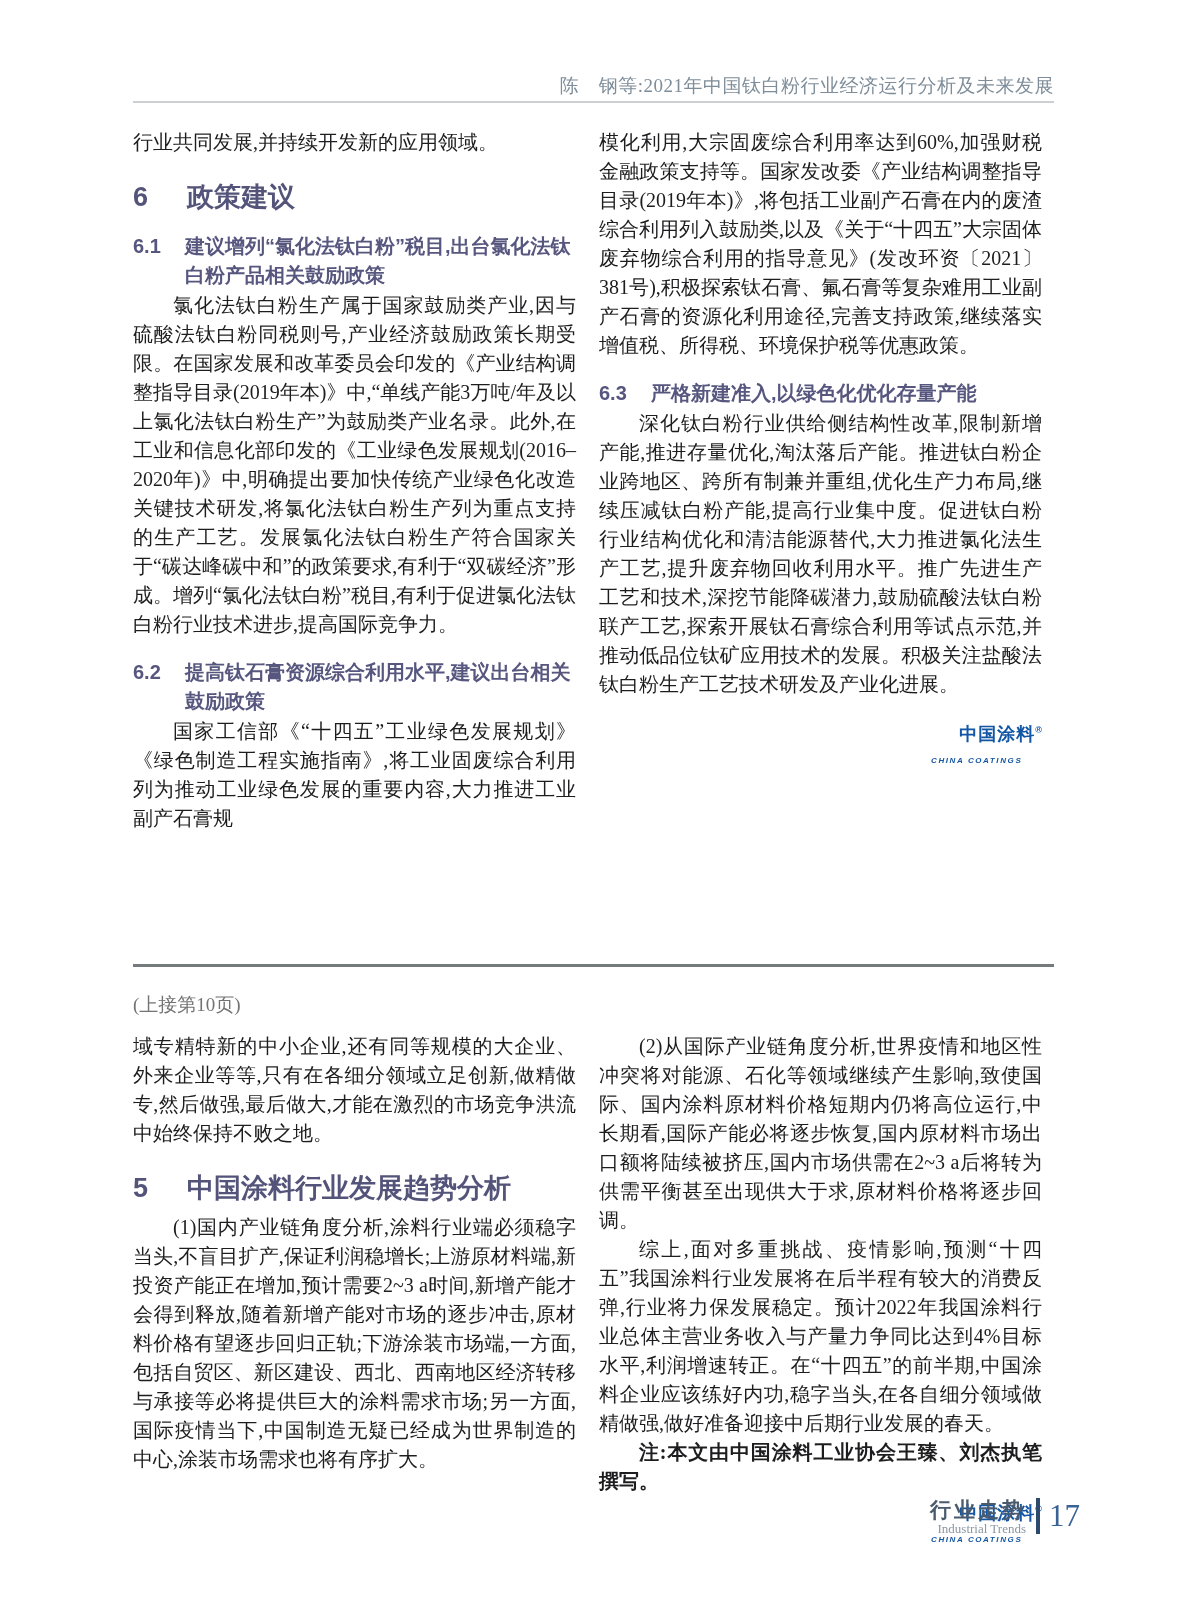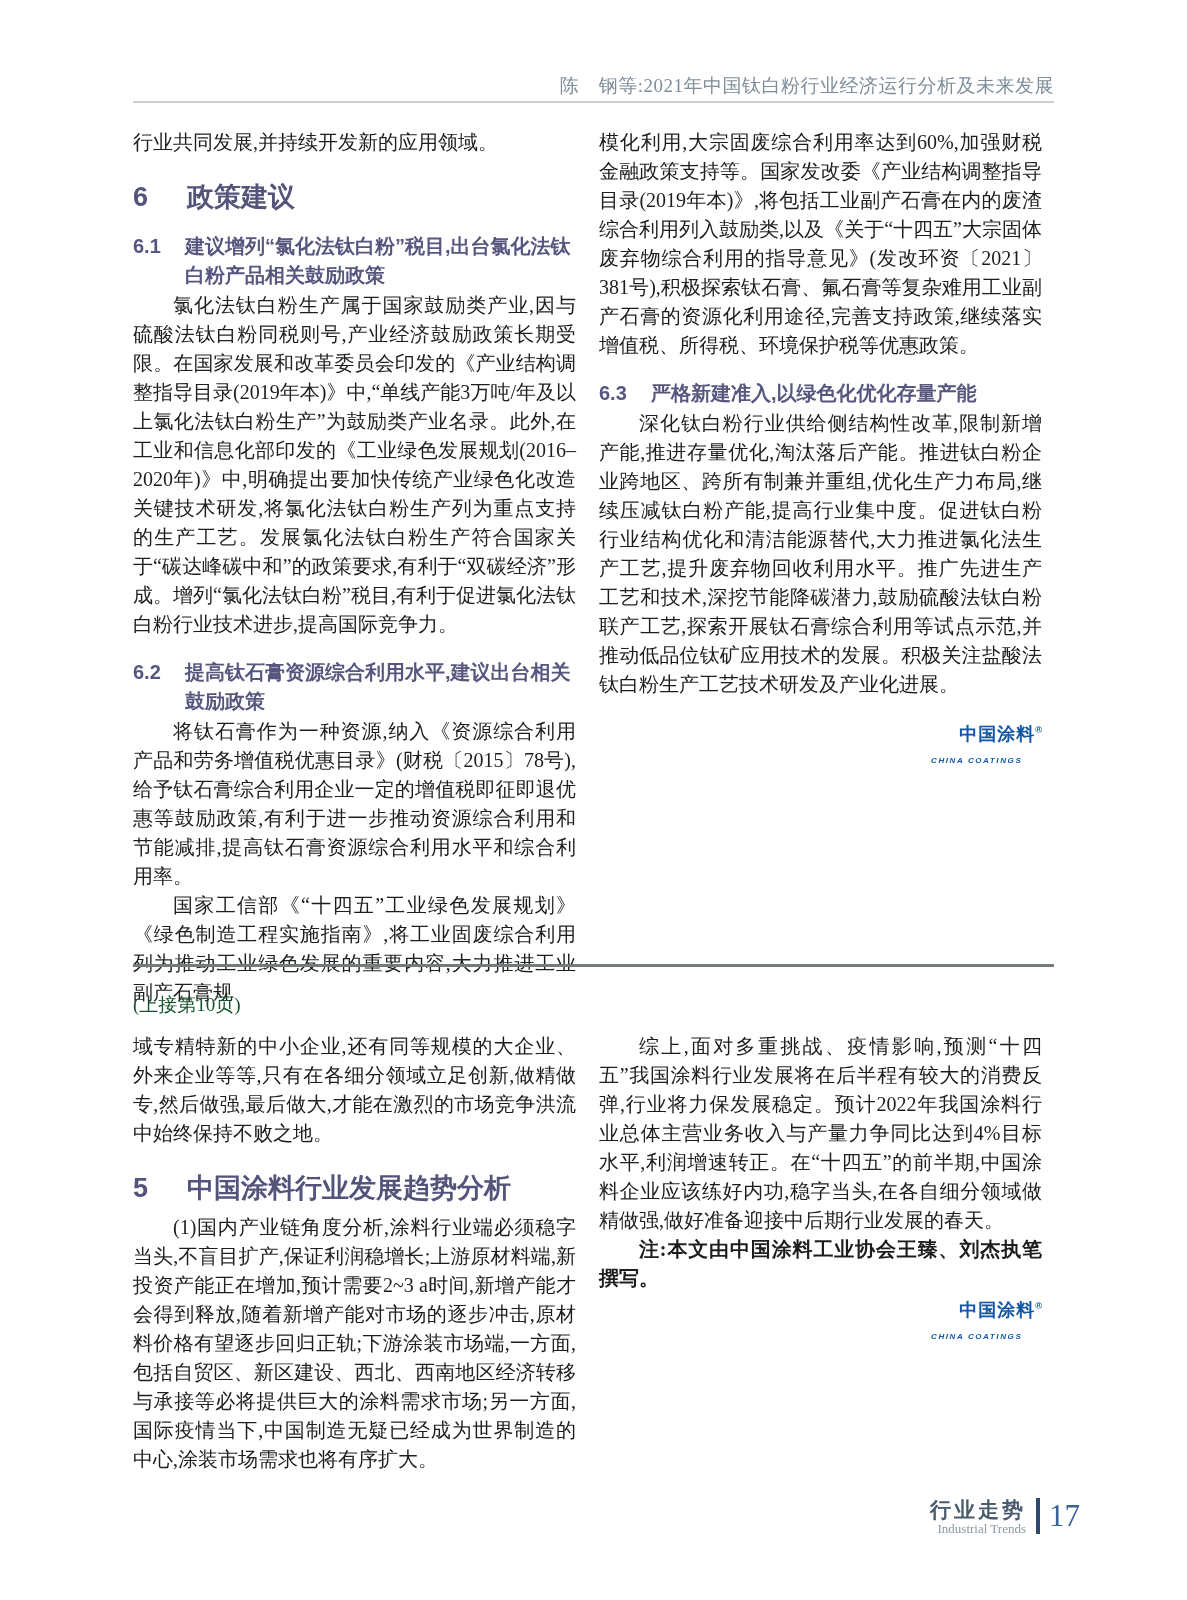--- a/index.html
+++ b/index.html
@@ -53,21 +53,21 @@
 
   .note-line { text-indent:2em; font-weight:bold; }
 
   
   .mid-rule {
     position:absolute; top:964px; left:133px; width:921px; height:3px;
     background:#757a7d;
   }
   .continued-note {
     position:absolute; top:992px; left:133px;
-    font-size:19px; color:#14532d;
+    font-size:19px; color:#737373;
   }
 
   
   .logo-row { text-align:right; }
   .logo-row.first { margin-top:24px; }
   .logo-row.second { margin-top:6px; }
   .logo {
     display:inline-block; text-align:center;
     font-family:"Liberation Sans","DejaVu Sans",sans-serif;
     color:#1356a4; line-height:1;
@@ -113,21 +113,20 @@
     </div>
     <div class="h2">
       <span class="num">6.1</span>
       <span class="txt">建议增列“氯化法钛白粉”税目,出台氯化法钛白粉产品相关鼓励政策</span>
     </div>
     <p class="p-indent">氯化法钛白粉生产属于国家鼓励类产业,因与硫酸法钛白粉同税则号,产业经济鼓励政策长期受限。在国家发展和改革委员会印发的《产业结构调整指导目录(2019年本)》中,“单线产能3万吨/年及以上氯化法钛白粉生产”为鼓励类产业名录。此外,在工业和信息化部印发的《工业绿色发展规划(2016–2020年)》中,明确提出要加快传统产业绿色化改造关键技术研发,将氯化法钛白粉生产列为重点支持的生产工艺。发展氯化法钛白粉生产符合国家关于“碳达峰碳中和”的政策要求,有利于“双碳经济”形成。增列“氯化法钛白粉”税目,有利于促进氯化法钛白粉行业技术进步,提高国际竞争力。</p>
     <div class="h2">
       <span class="num">6.2</span>
       <span class="txt">提高钛石膏资源综合利用水平,建议出台相关鼓励政策</span>
     </div>
-    <p class="p-indent">将钛石膏作为一种资源,纳入《资源综合利用产品和劳务增值税优惠目录》(财税〔2015〕78号),给予钛石膏综合利用企业一定的增值税即征即退优惠等鼓励政策,有利于进一步推动资源综合利用和节能减排,提高钛石膏资源综合利用水平和综合利用率。</p>
     <p class="p-indent">国家工信部《“十四五”工业绿色发展规划》《绿色制造工程实施指南》,将工业固废综合利用列为推动工业绿色发展的重要内容,大力推进工业副产石膏规</p>
   </div>
 
   <div class="col col-top-right">
     <p>模化利用,大宗固废综合利用率达到60%,加强财税金融政策支持等。国家发改委《产业结构调整指导目录(2019年本)》,将包括工业副产石膏在内的废渣综合利用列入鼓励类,以及《关于“十四五”大宗固体废弃物综合利用的指导意见》(发改环资〔2021〕381号),积极探索钛石膏、氟石膏等复杂难用工业副产石膏的资源化利用途径,完善支持政策,继续落实增值税、所得税、环境保护税等优惠政策。</p>
     <div class="h2">
       <span class="num">6.3</span>
       <span class="txt">严格新建准入,以绿色化优化存量产能</span>
     </div>
     <p class="p-indent">深化钛白粉行业供给侧结构性改革,限制新增产能,推进存量优化,淘汰落后产能。推进钛白粉企业跨地区、跨所有制兼并重组,优化生产力布局,继续压减钛白粉产能,提高行业集中度。促进钛白粉行业结构优化和清洁能源替代,大力推进氯化法生产工艺,提升废弃物回收利用水平。推广先进生产工艺和技术,深挖节能降碳潜力,鼓励硫酸法钛白粉联产工艺,探索开展钛石膏综合利用等试点示范,并推动低品位钛矿应用技术的发展。积极关注盐酸法钛白粉生产工艺技术研发及产业化进展。</p>
@@ -145,20 +144,21 @@
   <div class="col col-bot-left">
     <p>域专精特新的中小企业,还有同等规模的大企业、外来企业等等,只有在各细分领域立足创新,做精做专,然后做强,最后做大,才能在激烈的市场竞争洪流中始终保持不败之地。</p>
     <div class="h1">
       <span class="num">5</span>
       <span class="txt">中国涂料行业发展趋势分析</span>
     </div>
     <p class="p-indent">(1)国内产业链角度分析,涂料行业端必须稳字当头,不盲目扩产,保证利润稳增长;上游原材料端,新投资产能正在增加,预计需要2~3 a时间,新增产能才会得到释放,随着新增产能对市场的逐步冲击,原材料价格有望逐步回归正轨;下游涂装市场端,一方面,包括自贸区、新区建设、西北、西南地区经济转移与承接等必将提供巨大的涂料需求市场;另一方面,国际疫情当下,中国制造无疑已经成为世界制造的中心,涂装市场需求也将有序扩大。</p>
   </div>
 
   <div class="col col-bot-right">
+    <p class="p-indent">(2)从国际产业链角度分析,世界疫情和地区性冲突将对能源、石化等领域继续产生影响,致使国际、国内涂料原材料价格短期内仍将高位运行,中长期看,国际产能必将逐步恢复,国内原材料市场出口额将陆续被挤压,国内市场供需在2~3 a后将转为供需平衡甚至出现供大于求,原材料价格将逐步回调。</p>
     <p class="p-indent">综上,面对多重挑战、疫情影响,预测“十四五”我国涂料行业发展将在后半程有较大的消费反弹,行业将力保发展稳定。预计2022年我国涂料行业总体主营业务收入与产量力争同比达到4%目标水平,利润增速转正。在“十四五”的前半期,中国涂料企业应该练好内功,稳字当头,在各自细分领域做精做强,做好准备迎接中后期行业发展的春天。</p>
     <p class="note-line">注:本文由中国涂料工业协会王臻、刘杰执笔撰写。</p>
     <div class="logo-row second">
       <span class="logo">
         <span class="logo-cn"><span>中国涂料</span><span class="logo-mark">®</span></span>
         <div class="logo-en">CHINA COATINGS</div>
       </span>
     </div>
   </div>
 

